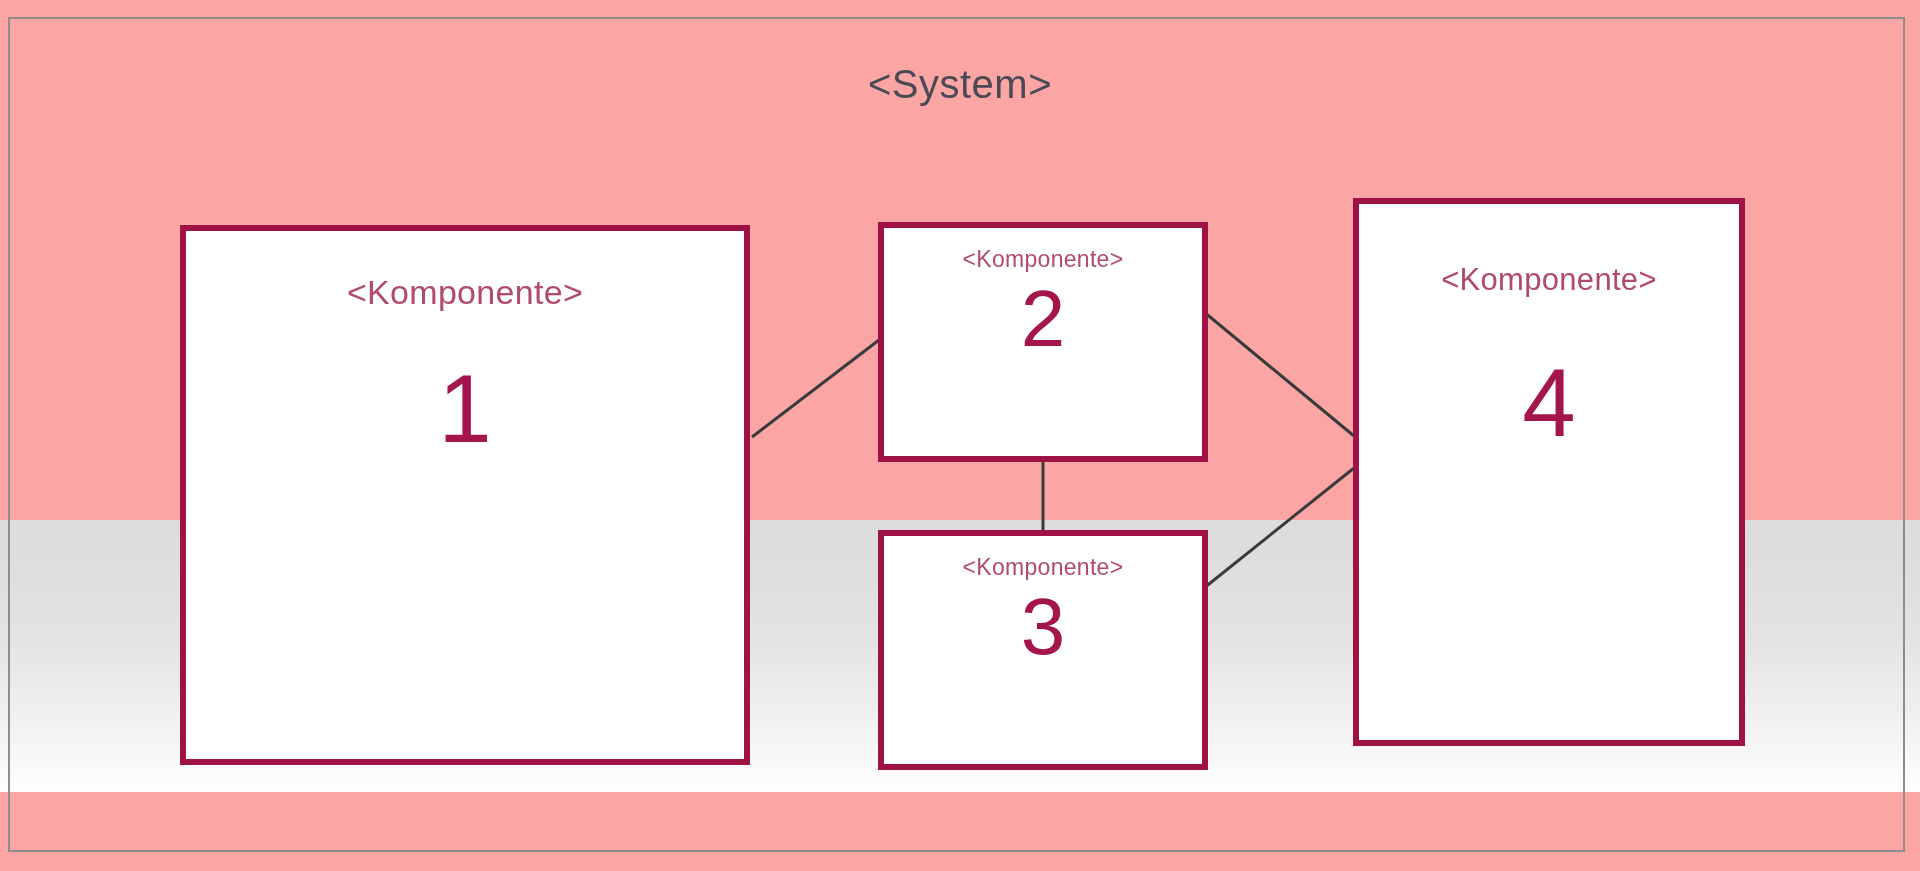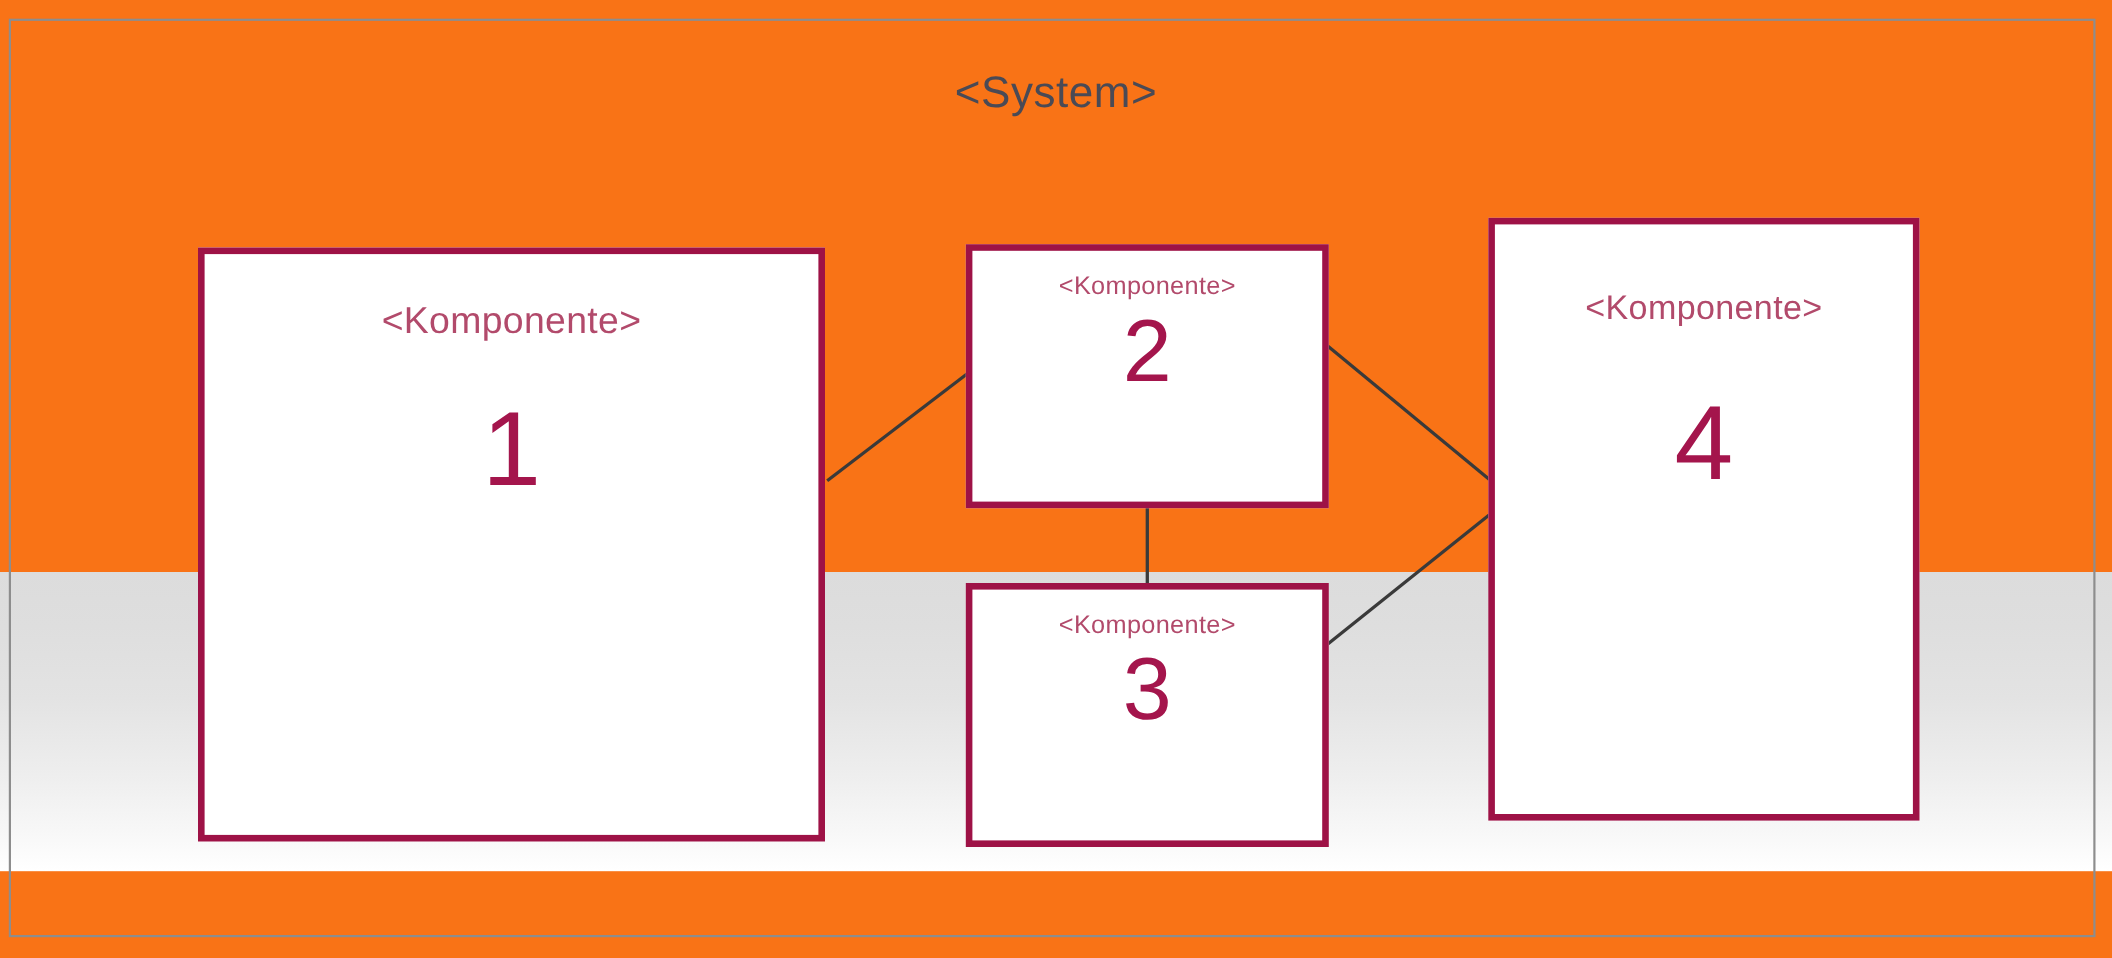--- a/index.html
+++ b/index.html
@@ -9,21 +9,21 @@
     background: #ffffff;
   }
   body {
     font-family: "Liberation Sans", "DejaVu Sans", sans-serif;
   }
 
   #stage {
     position: relative;
     width: 1920px;
     height: 871px;
-    background: #f97316;
+    background: #fca5a5;
     overflow: hidden;
   }
 
   
   #shade-band {
     position: absolute;
     left: 0;
     top: 520px;
     width: 1920px;
     height: 272px;

